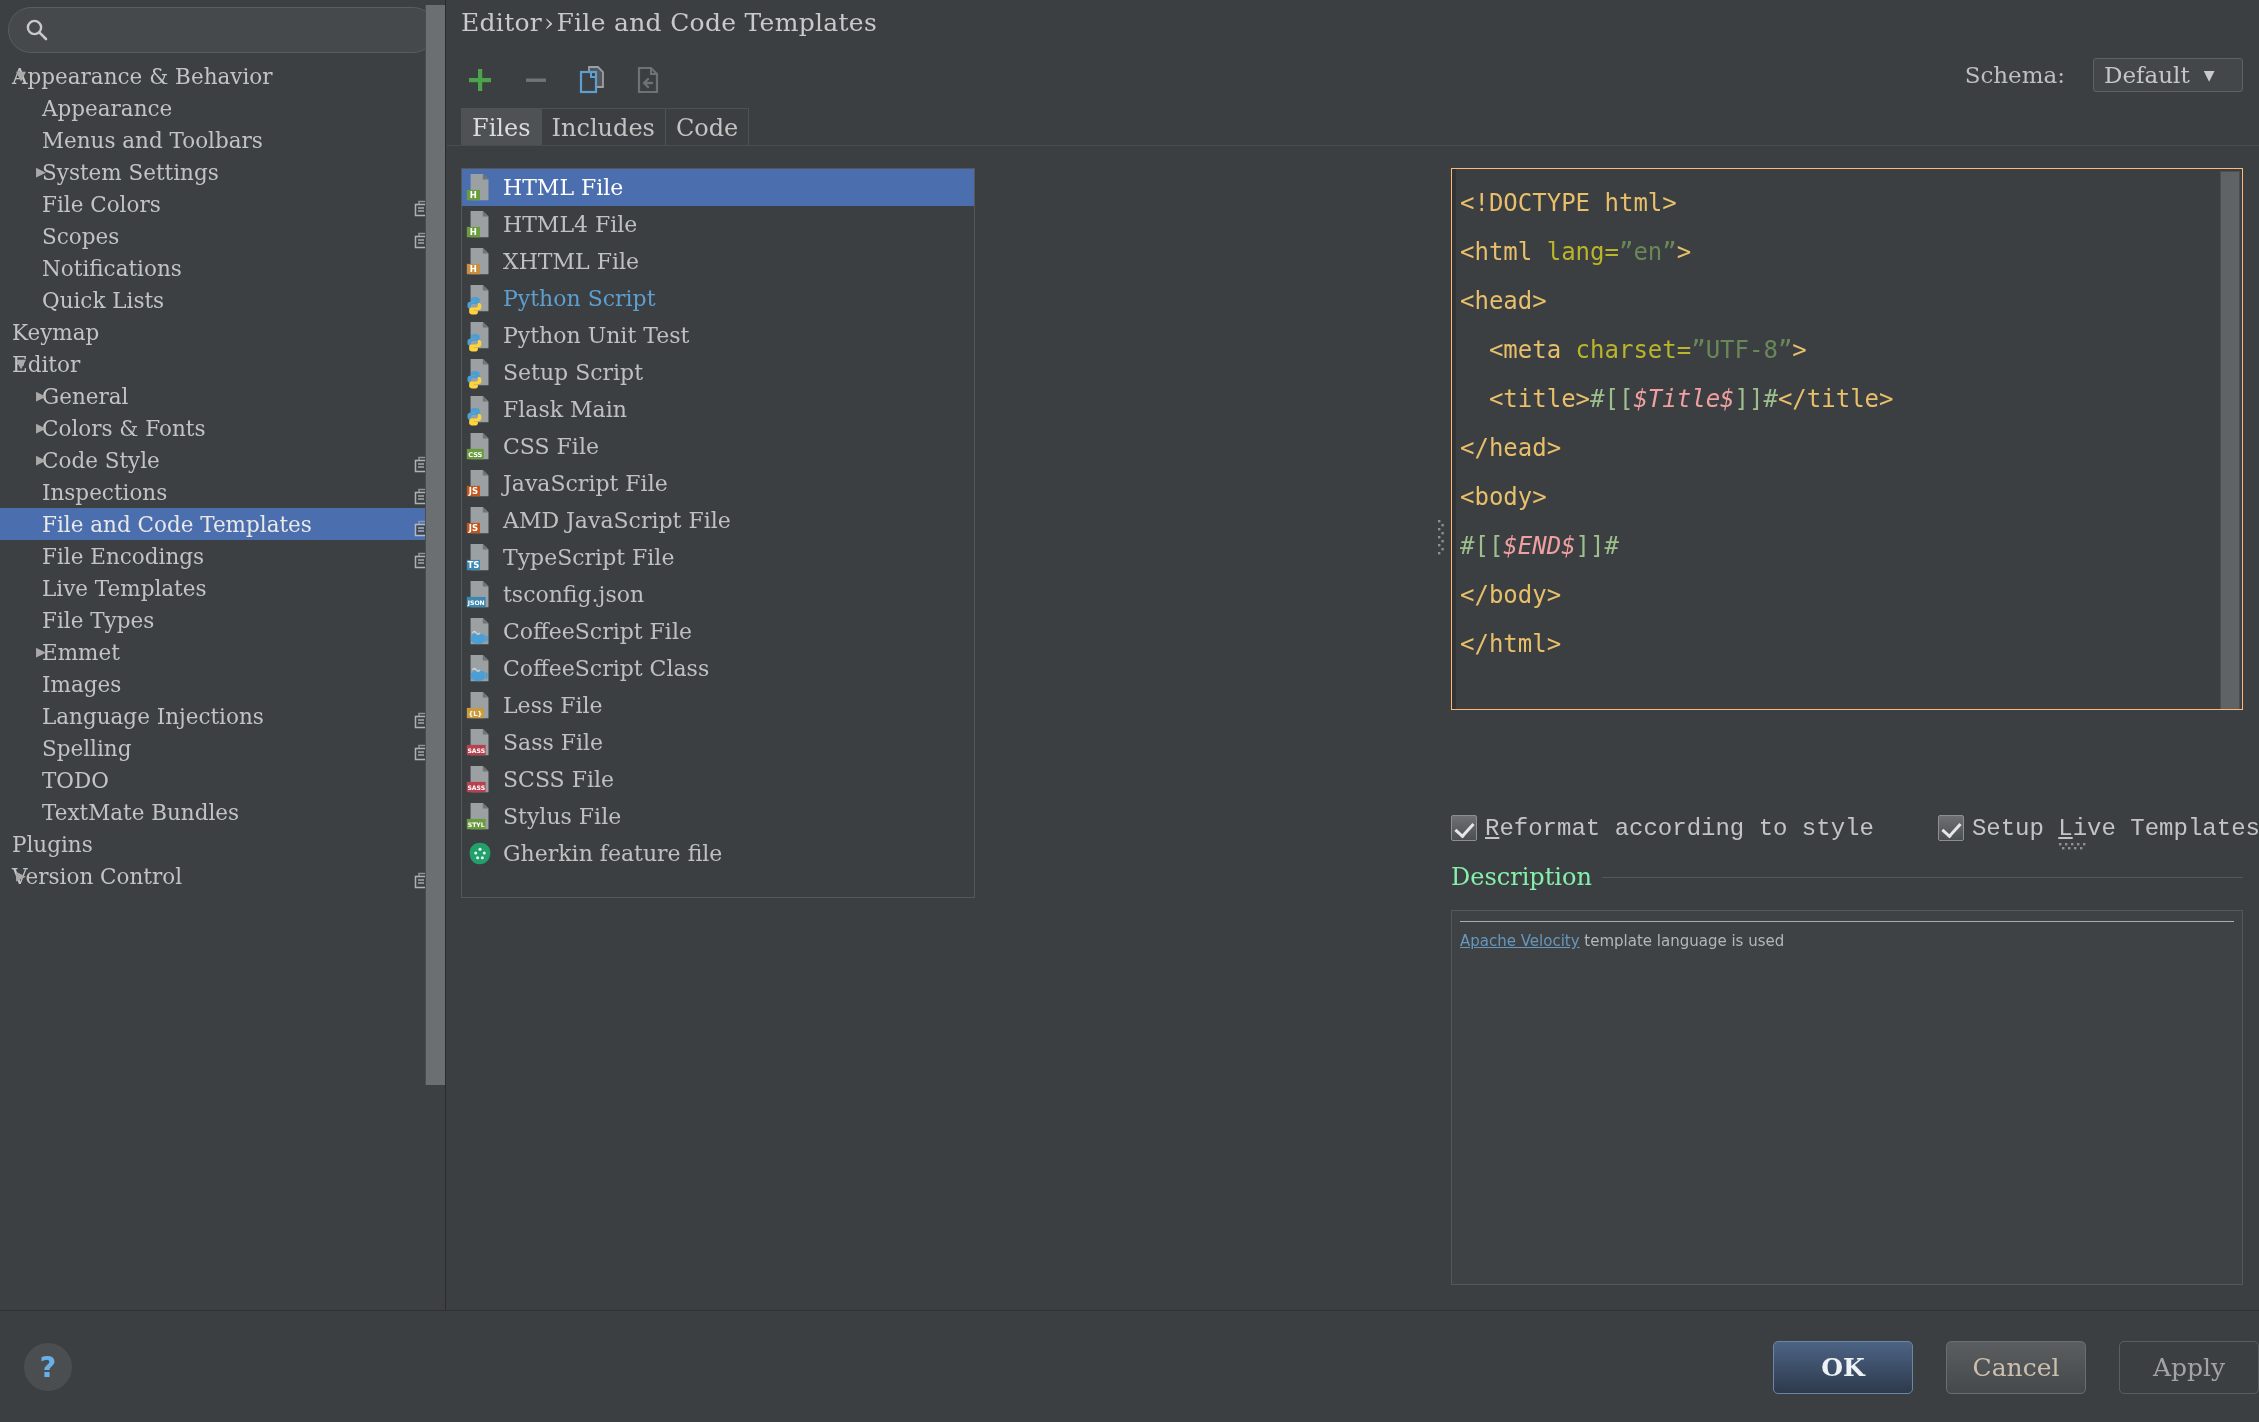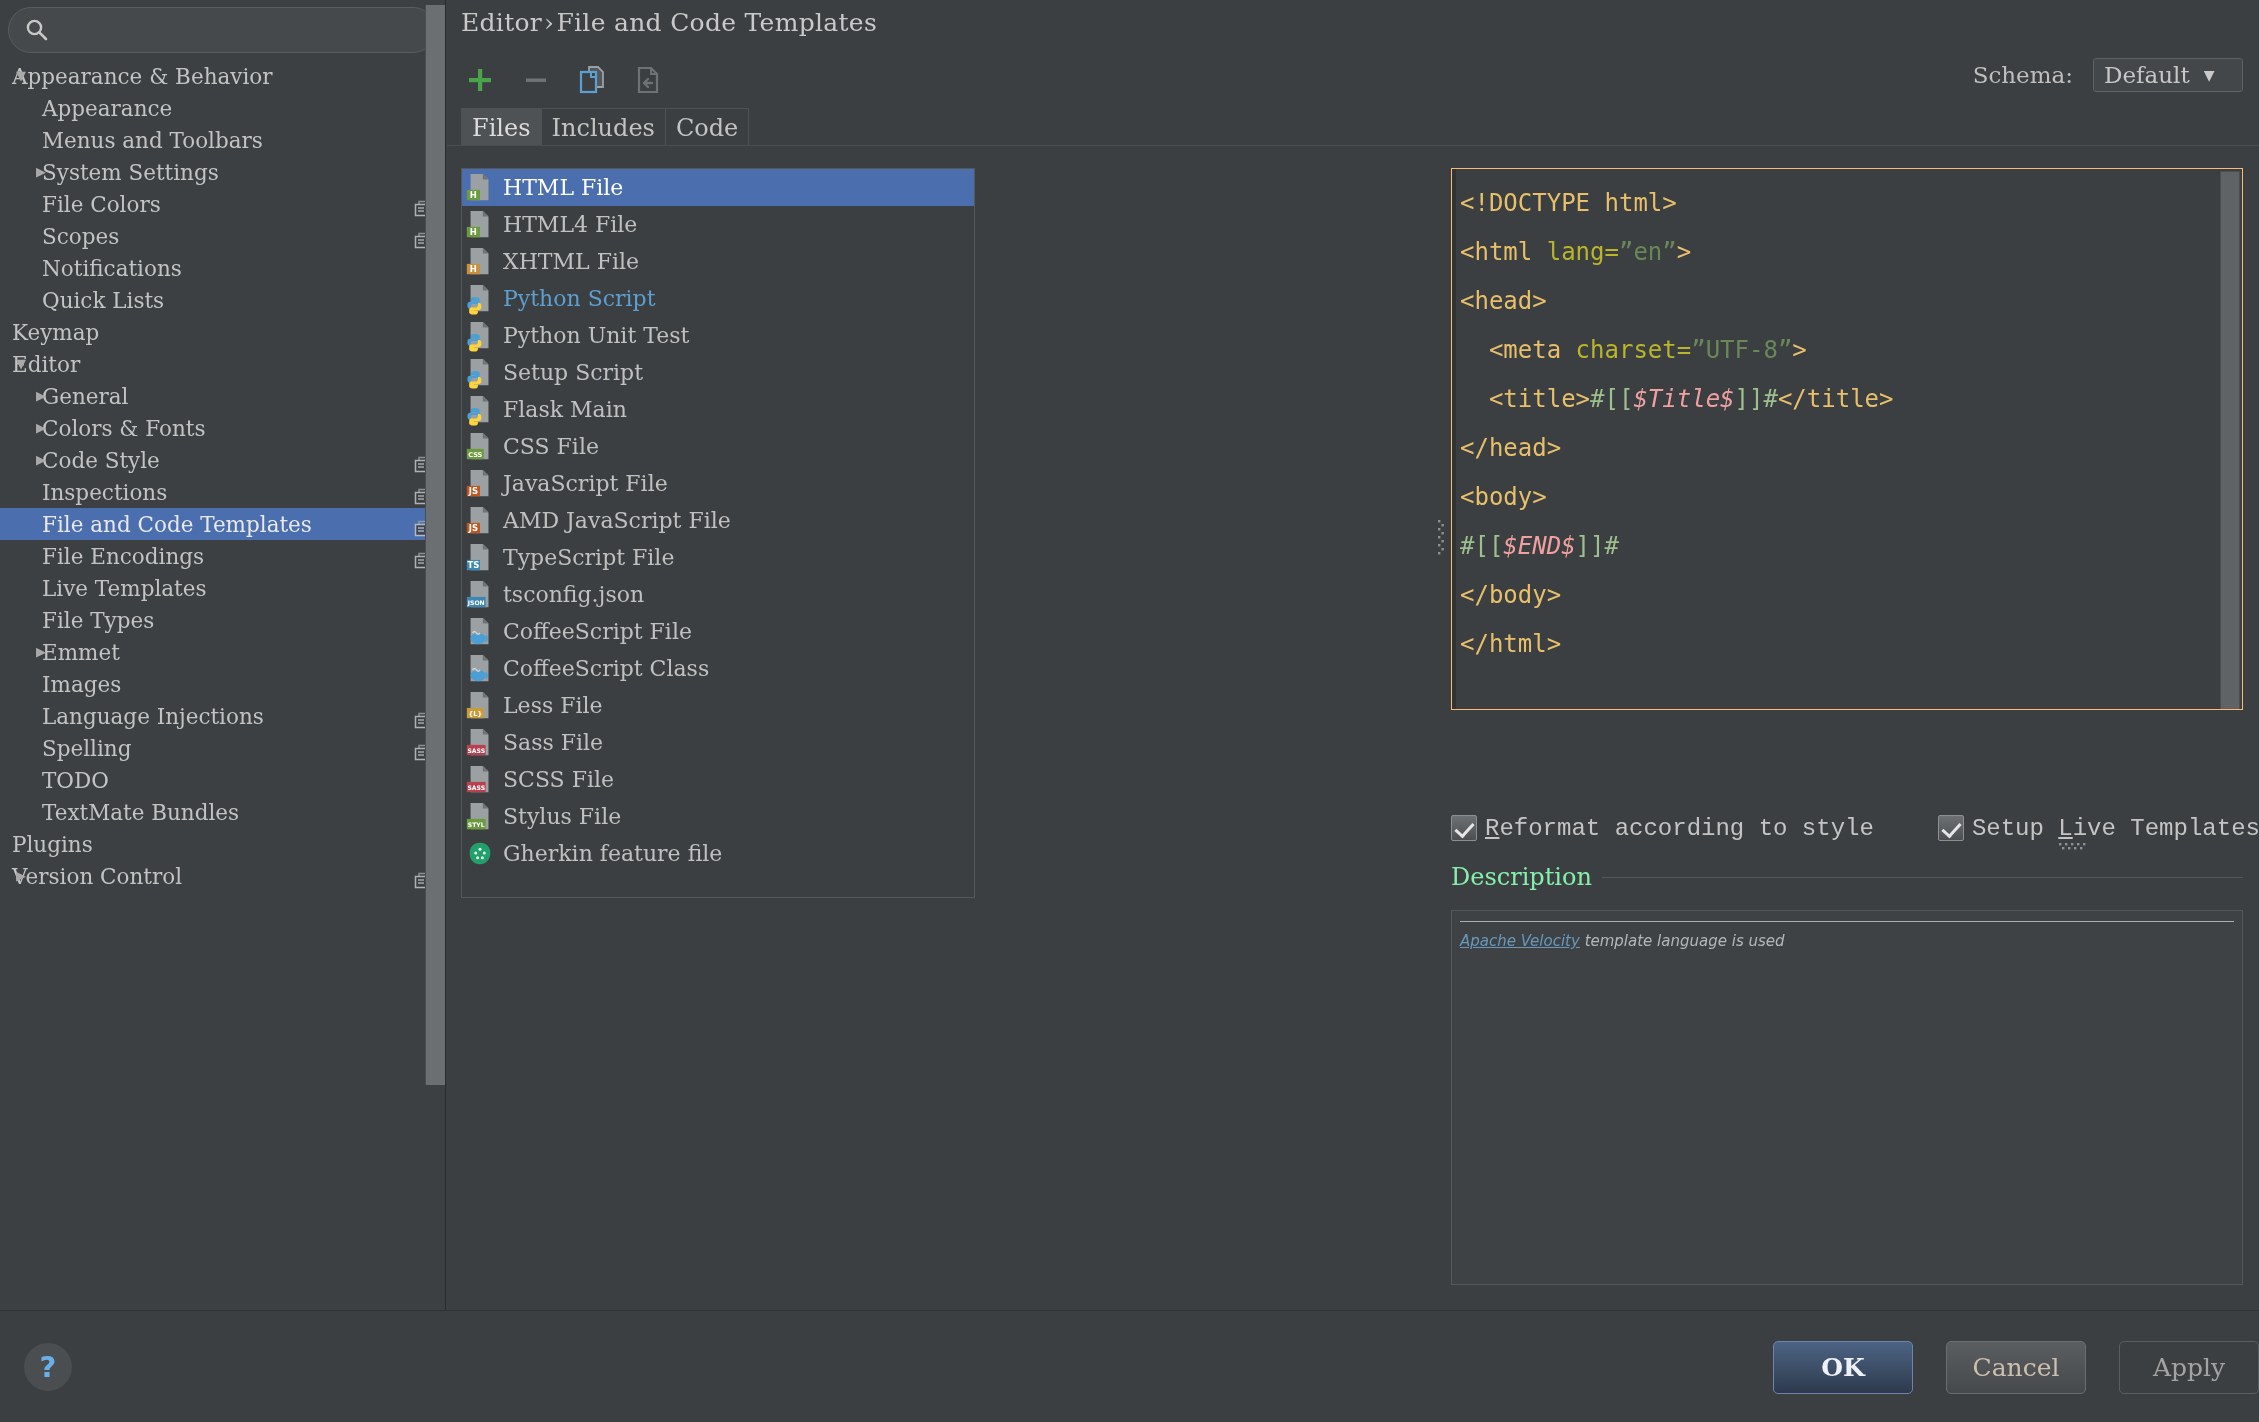--- a/index.html
+++ b/index.html
@@ -78,21 +78,21 @@
   #breadcrumb .sep { color: #c9c9c9; margin: 0 2px; }
 
   #toolbar {
     position: absolute; left: 14px; top: 58px; height: 44px;
     display: flex; align-items: center; gap: 18px;
   }
   .tbtn { width: 38px; height: 38px; display: flex; align-items: center; justify-content: center; cursor: pointer; }
 
   #schema-area {
     position: absolute; right: 16px; top: 58px;
-    display: flex; align-items: center; gap: 20px;
+    display: flex; align-items: center; gap: 28px;
   }
   #schema-label { color: #bfbfbf; font-size: 23px; }
   #schema-select {
     background: #43474a; border: 1px solid #5e6264; border-radius: 3px;
     color: #c6c6c6; font-size: 23px; font-family: "DejaVu Serif", serif;
     padding: 3px 10px; display: flex; align-items: center; gap: 14px;
     cursor: pointer; min-width: 150px;
   }
   #schema-select .caret { font-size: 14px; color: #c9c9c9; }
 
@@ -200,21 +200,21 @@
   #desc-box {
     position: absolute; left: 1004px; top: 910px; right: 16px;
     height: 375px; background: #3e4244; border: 1px solid #555859;
   }
   #desc-inner {
     position: absolute; left: 8px; top: 10px; right: 8px; bottom: 4px;
     border-top: 1px solid #a9adb0;
     padding-top: 10px;
   }
   #desc-text {
-    font-family: "DejaVu Sans", sans-serif; font-size: 15px; color: #b4b7b9; font-style: italic;
+    font-family: "DejaVu Sans", sans-serif; font-size: 15px; color: #b4b7b9;
   }
   #desc-text a { color: #6897bb; text-decoration: underline; }
 
   
   #footer {
     position: absolute; left: 0; bottom: 0; right: 0; height: 112px;
     background: #3c3f41; border-top: 1px solid #2f3133;
   }
   #help-btn {
     position: absolute; left: 24px; top: 32px;

